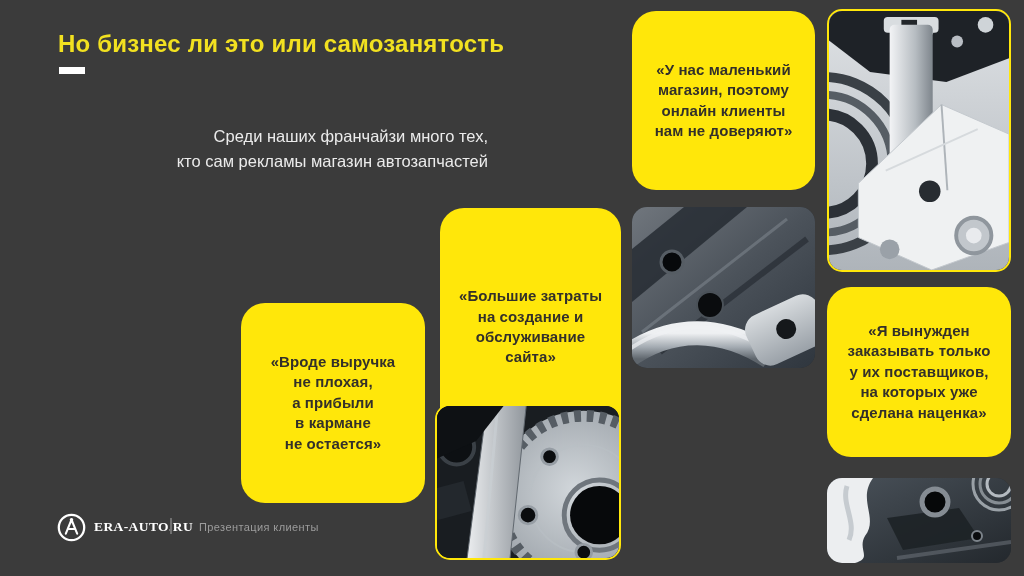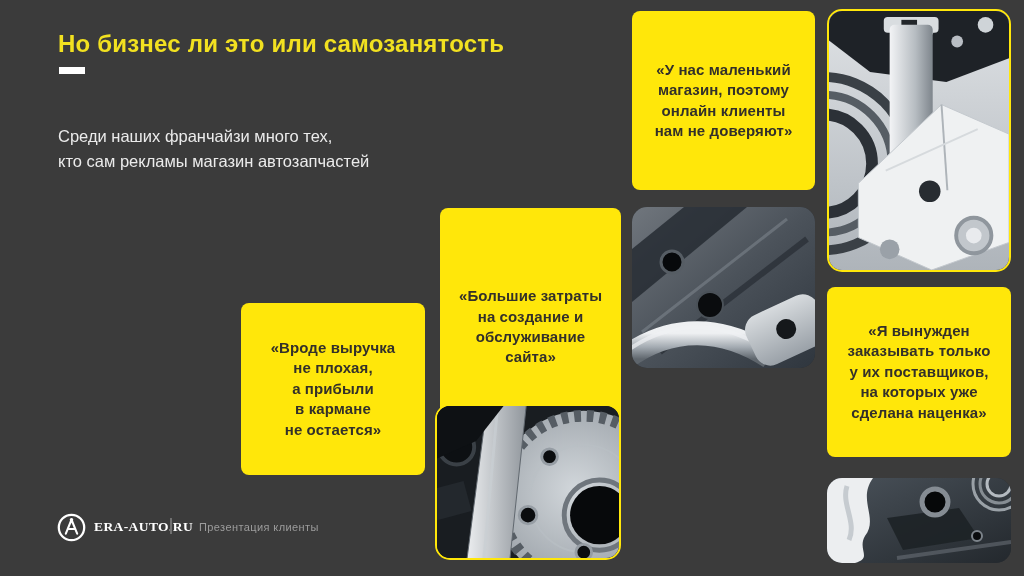--- a/index.html
+++ b/index.html
@@ -19,35 +19,35 @@
   .title{
     position:absolute;left:58px;top:30px;margin:0;
     font-size:24px;font-weight:700;letter-spacing:.2px;
     color:var(--title-yellow);
   }
   .title-dash{
     position:absolute;left:59px;top:67px;width:26px;height:7px;background:#ffffff;
   }
   .intro{
     position:absolute;left:58px;top:107px;width:430px;
-    font-size:16.5px;line-height:25px;color:var(--body-text);font-weight:400;
+    font-size:16.5px;line-height:25px;color:var(--body-text);font-weight:400;text-align:right;
   }
   .intro span{display:block;}
   .qbox{
-    position:absolute;background:var(--accent-yellow);border-radius:8px;
+    position:absolute;background:var(--accent-yellow);border-radius:24px;
     display:flex;align-items:center;justify-content:center;text-align:center;
     box-sizing:border-box;padding:10px;
   }
   .qbox .qtext{
     white-space:pre-line;font-weight:700;font-size:15px;line-height:1.36;
     color:var(--quote-text);letter-spacing:.1px;
   }
   .q1{left:632px;top:11px;width:183px;height:179px;}
   .q2{left:440px;top:208px;width:181px;height:238px;}
-  .q3{left:241px;top:303px;width:184px;height:172px;}
+  .q3{left:241px;top:303px;width:184px;height:200px;}
   .q4{left:632px;top:380px;width:183px;height:180px;}
   .q5{left:827px;top:287px;width:184px;height:170px;}
   .photo{
     position:absolute;border-radius:15px;overflow:hidden;box-sizing:border-box;
     background:#2a2e33;
   }
   .photo svg{display:block;width:100%;height:100%;}
   .photo.bordered{border:2px solid var(--accent-yellow);}
   .photoA{left:632px;top:207px;width:183px;height:161px;}
   .photoB{left:827px;top:9px;width:184px;height:263px;}

